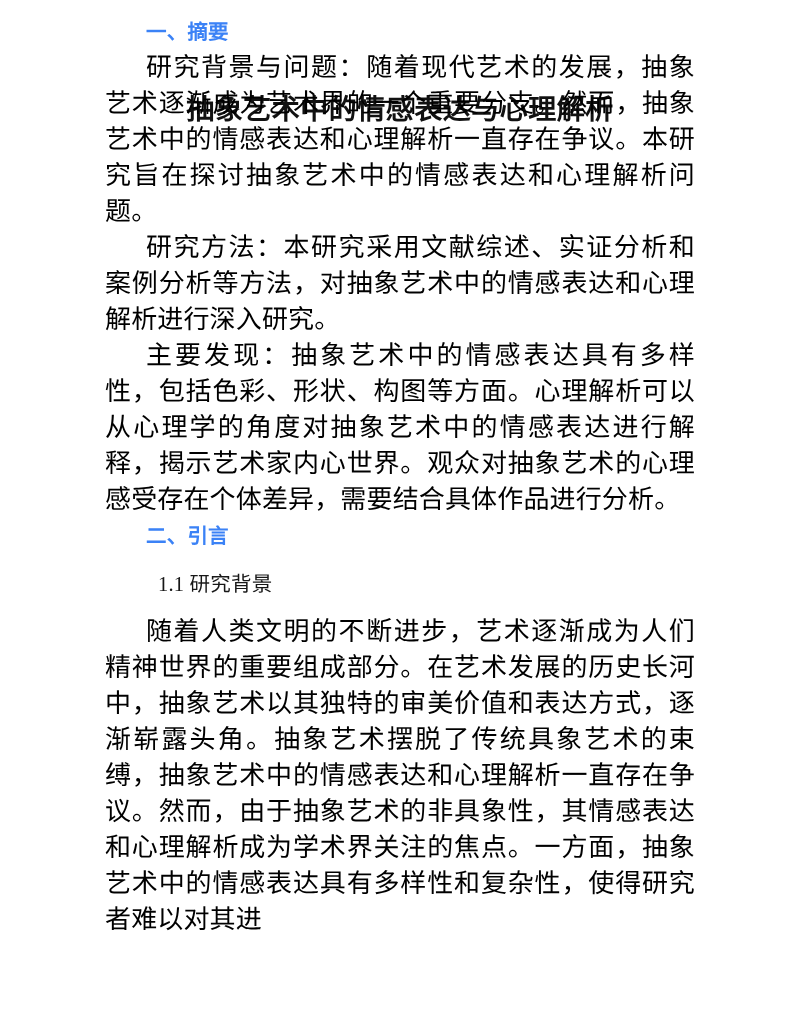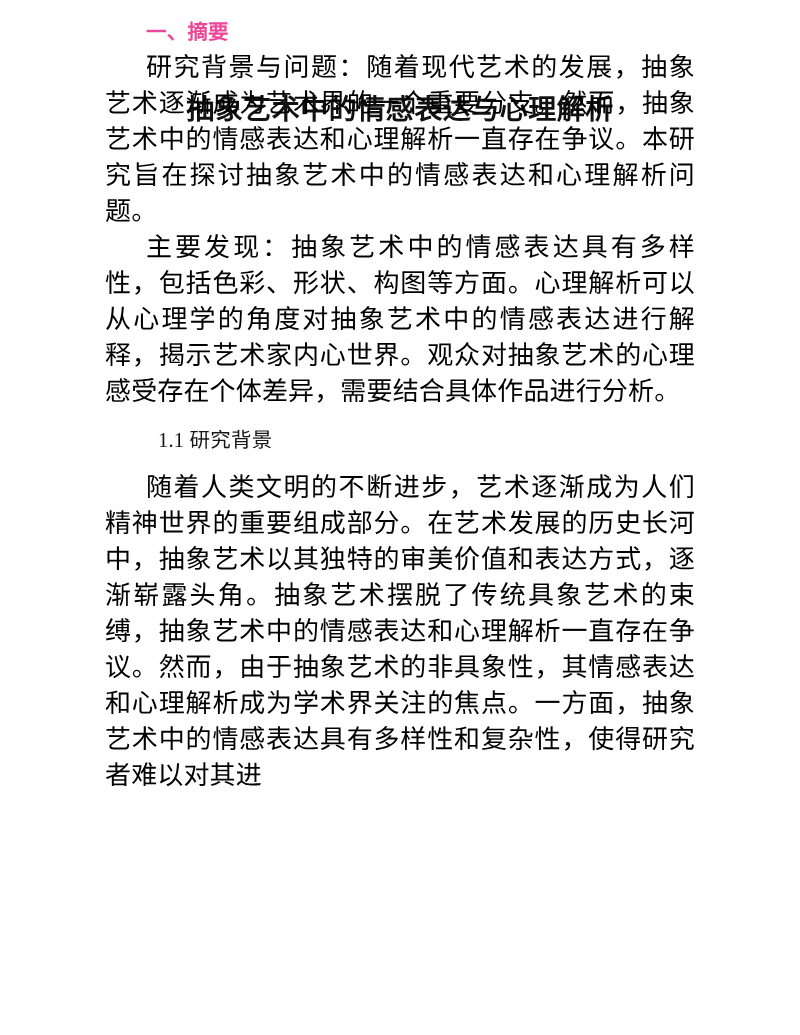--- a/index.html
+++ b/index.html
@@ -43,21 +43,21 @@
     letter-spacing: 0.5px;
     color: #111111;
   }
 
   .section-heading {
     font-size: 20.5px;
     font-weight: bold;
     line-height: 36px;
     margin: 0;
     text-indent: 41px;
-    color: #ec4899;
+    color: #3b82f6;
     letter-spacing: 0.2px;
   }
 
   .sub-heading {
     font-size: 20.5px;
     font-weight: normal;
     line-height: 36px;
     margin: 12px;
     text-indent: 41px;
     color: #171717;
@@ -86,24 +86,26 @@
   <h1 class="doc-title">抽象艺术中的情感表达与心理解析</h1>
 
   <div class="content">
 
     <div class="spacer-title-gap"></div>
 
     <h2 class="section-heading">一、摘要</h2>
 
     <p class="para">研究背景与问题：随着现代艺术的发展，抽象艺术逐渐成为艺术界的一个重要分支。然而，抽象艺术中的情感表达和心理解析一直存在争议。本研究旨在探讨抽象艺术中的情感表达和心理解析问题。</p>
 
+    <p class="para">研究方法：本研究采用文献综述、实证分析和案例分析等方法，对抽象艺术中的情感表达和心理解析进行深入研究。</p>
 
     <p class="para">主要发现：抽象艺术中的情感表达具有多样性，包括色彩、形状、构图等方面。心理解析可以从心理学的角度对抽象艺术中的情感表达进行解释，揭示艺术家内心世界。观众对抽象艺术的心理感受存在个体差异，需要结合具体作品进行分析。</p>
 
 
 
+    <h2 class="section-heading">二、引言</h2>
 
     <h3 class="sub-heading">1.1 研究背景</h3>
 
     <p class="para">随着人类文明的不断进步，艺术逐渐成为人们精神世界的重要组成部分。在艺术发展的历史长河中，抽象艺术以其独特的审美价值和表达方式，逐渐崭露头角。抽象艺术摆脱了传统具象艺术的束缚，抽象艺术中的情感表达和心理解析一直存在争议。然而，由于抽象艺术的非具象性，其情感表达和心理解析成为学术界关注的焦点。一方面，抽象艺术中的情感表达具有多样性和复杂性，使得研究者难以对其进</p>
 
   </div>
 </div>
 
 </body></html>

